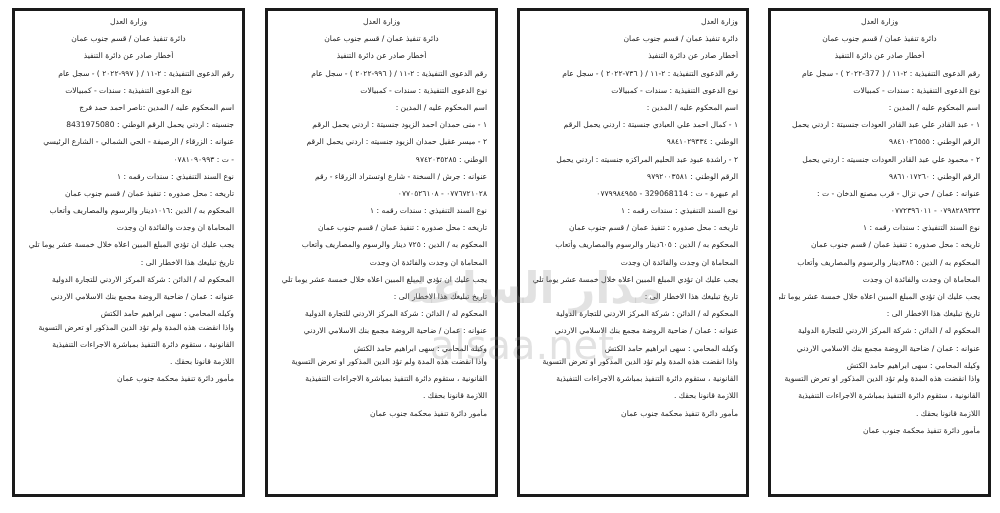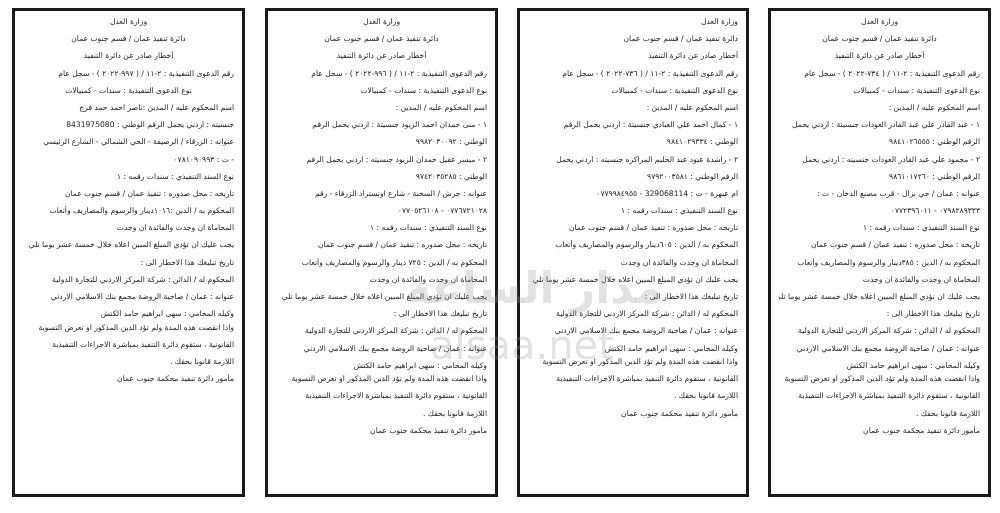--- a/index.html
+++ b/index.html
@@ -52,21 +52,20 @@
 </div>
 
 <div class="notice" style="left:265px; width:233px;">
   <div class="line center">وزارة العدل</div>
   <div class="line center">دائرة تنفيذ عمان / قسم جنوب عمان</div>
   <div class="line center">أخطار صادر عن دائرة التنفيذ</div>
   <div class="line">رقم الدعوى التنفيذية : ٢-١١ / ( ٩٩٦-٢٠٢٢ ) - سجل عام</div>
   <div class="line">نوع الدعوى التنفيذية : سندات - كمبيالات</div>
   <div class="line">اسم المحكوم عليه / المدين :</div>
   <div class="line">١ - منى حمدان احمد الزيود جنسيتة : اردني يحمل الرقم</div>
-  <div class="line">الوطني : ٩٩٨٢٠٣٠٠٩٢</div>
   <div class="line">٢ - ميسر عقيل حمدان الزيود جنسيته : اردني يحمل الرقم</div>
   <div class="line">الوطني : ٩٧٤٢٠٣٥٢٨٥</div>
   <div class="line">عنوانه : جرش / السخنة - شارع اوتستراد الزرقاء - رقم</div>
   <div class="line">٠٧٧٦٧٢١٠٢٨ - ٠٧٧٠٥٢٦١٠٨</div>
   <div class="line">نوع السند التنفيذي :  سندات رقمه : ١</div>
   <div class="line">تاريخه : محل صدوره : تنفيذ عمان / قسم جنوب عمان</div>
   <div class="line">المحكوم به / الدين : ٧٢٥  دينار والرسوم والمصاريف وأتعاب</div>
   <div class="line">المحاماة ان وجدت والفائدة ان وجدت</div>
   <div class="line">يجب عليك ان تؤدي المبلغ المبين اعلاه خلال خمسة عشر يوما تلي</div>
   <div class="line">تاريخ تبليغك هذا الاخطار الى :</div>
@@ -103,21 +102,21 @@
   <div class="line">واذا انقضت هذه المدة ولم تؤد الدين المذكور او تعرض التسوية</div>
   <div class="line">القانونية ، ستقوم دائرة التنفيذ بمباشرة الاجراءات التنفيذية</div>
   <div class="line">اللازمة قانونا بحقك .</div>
   <div class="line">مأمور دائرة تنفيذ محكمة جنوب عمان</div>
 </div>
 
 <div class="notice" style="left:768px; width:223px;">
   <div class="line center">وزارة العدل</div>
   <div class="line center">دائرة تنفيذ عمان / قسم جنوب عمان</div>
   <div class="line center">أخطار صادر عن دائرة التنفيذ</div>
-  <div class="line">رقم الدعوى التنفيذية : ٢-١١ / ( ٧٣٤-٢٠٢٢ ) - سجل عام</div>
+  <div class="line">رقم الدعوى التنفيذية : ٢-١١ / ( 377-٢٠٢٢ ) - سجل عام</div>
   <div class="line">نوع الدعوى التنفيذية : سندات - كمبيالات</div>
   <div class="line">اسم المحكوم عليه / المدين :</div>
   <div class="line">١ - عبد القادر علي عبد القادر العودات جنسيتة : اردني يحمل</div>
   <div class="line">الرقم الوطني : ٩٨٤١٠٢٦٥٥٥</div>
   <div class="line">٢ - محمود علي عبد القادر العودات جنسيته : اردني يحمل</div>
   <div class="line">الرقم الوطني : ٩٨٦١٠١٧٢٦٠</div>
   <div class="line">عنوانه : عمان / حي نزال - قرب مصنع الدخان - ت :</div>
   <div class="line">٠٧٩٨٢٨٩٣٣٣ - ٠٧٧٢٣٩٦٠١١</div>
   <div class="line">نوع السند التنفيذي :  سندات رقمه : ١</div>
   <div class="line">تاريخه : محل صدوره : تنفيذ عمان / قسم جنوب عمان</div>

